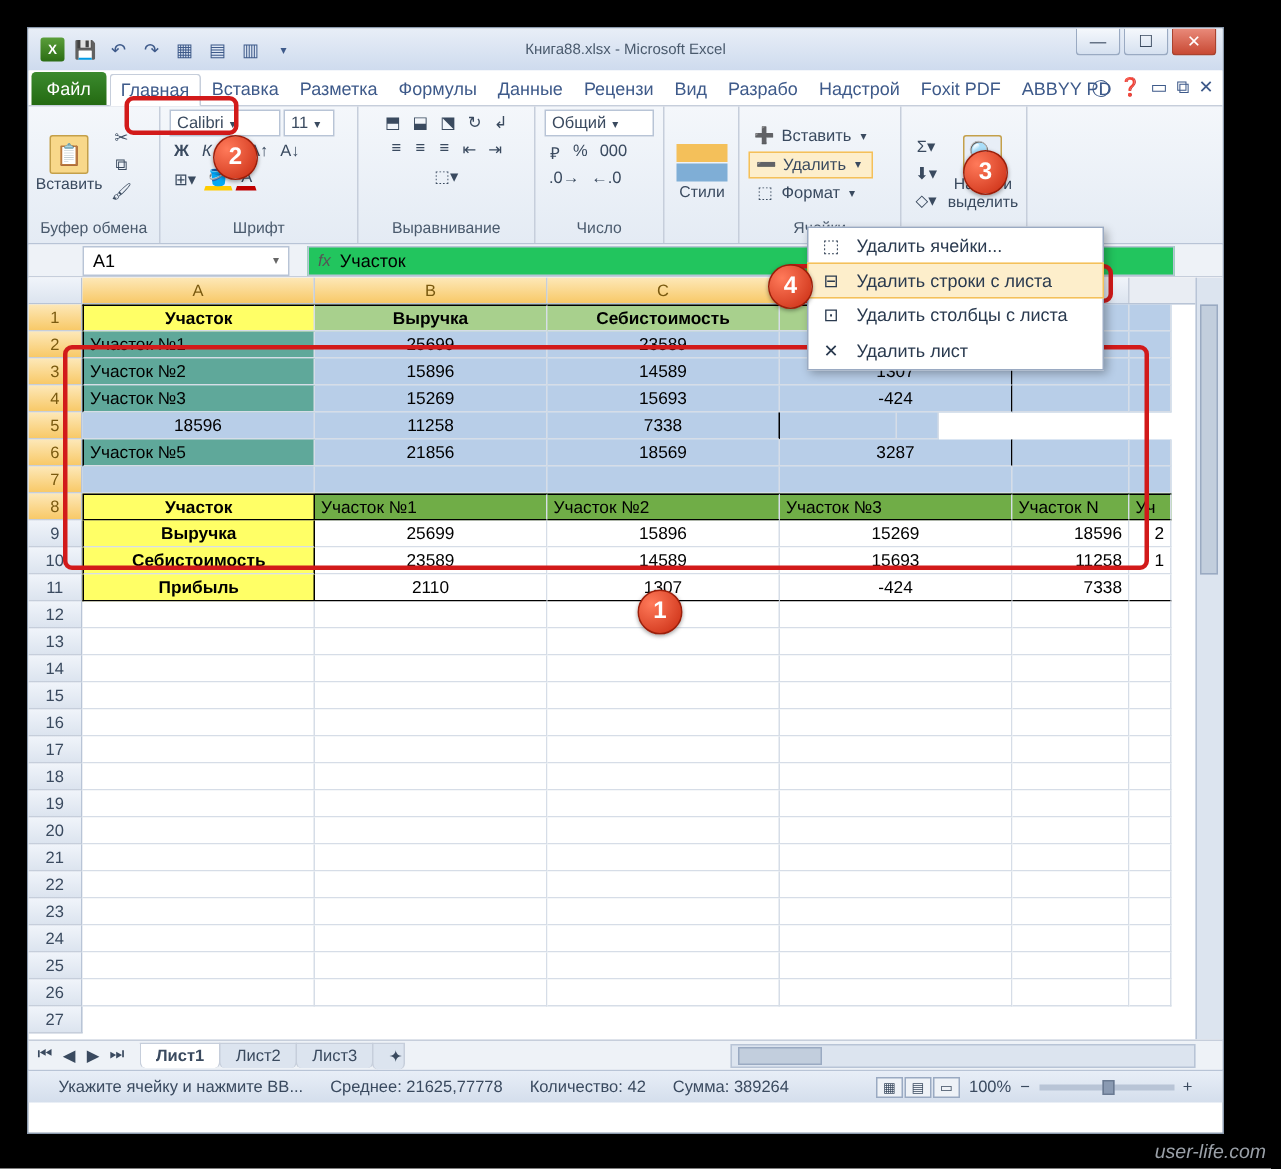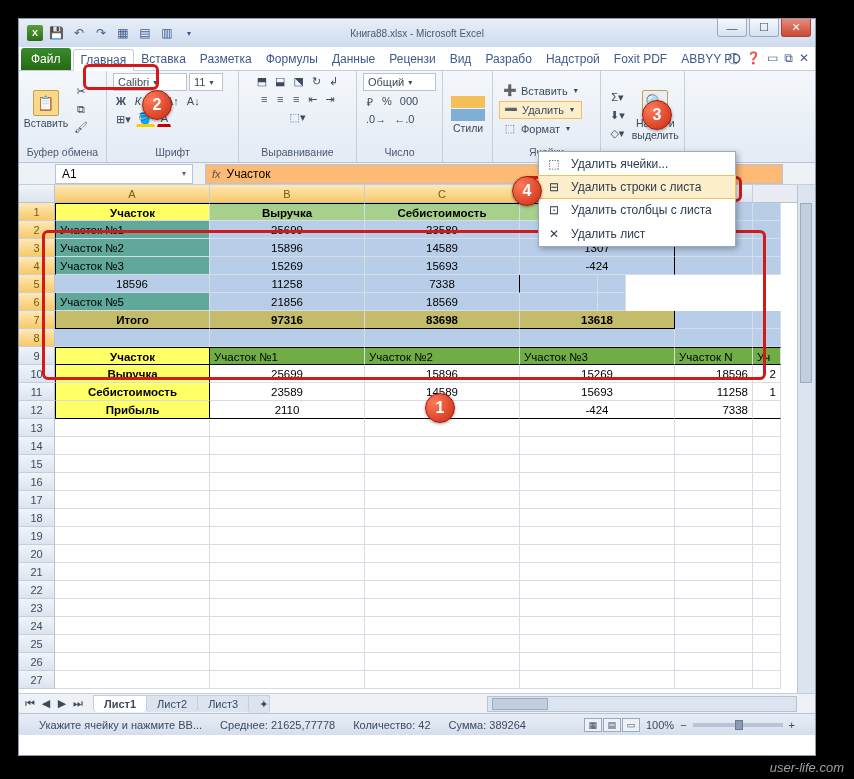--- a/index.html
+++ b/index.html
@@ -32,21 +32,21 @@
   .smallcol { display:flex; flex-direction:column; gap:2px; }
   .smallrow { display:flex; gap:2px; align-items:center; }
   .smbtn { min-width:14px; height:16px; padding:0 2px; display:flex; align-items:center; justify-content:center; border:1px solid transparent; font-size:11px; color:#3a4a5f; cursor:pointer;}
   .combo { height:18px; border:1px solid #b8c4d6; background:#fff; padding:0 4px; font-size:11px; display:flex; align-items:center; gap:4px;}
   .combo .dd { color:#3a4a5f; font-size:8px;}
   
   .fbar { height: 22px; background:#eef2f7; border-bottom:1px solid #c6cedb; display:flex; align-items:center; font-size:12px; }
   .namebox { width:138px; height:20px; border:1px solid #b8c4d6; background:#fff; margin:0 4px 0 36px; padding:0 6px; display:flex; align-items:center; justify-content:space-between;gap:41px;}
   .namebox .dd{font-size:8px;color:#666;}
   .fxbtns { display:flex; gap:2px; padding:0 4px; color:#666; font-size:12px;}
-  .fxarea { flex:1; height:20px; border:1px solid #b8c4d6; background:#fdba74; padding:0 6px; display:flex; align-items:center; margin-right:32px;}
+  .fxarea { flex:1; height:20px; border:1px solid #b8c4d6; background:#22c55e; padding:0 6px; display:flex; align-items:center; margin-right:32px;}
   .fxarea .fx { color:#555; font-style:italic; margin-right:6px; font-size:11px;}
   
   .gridwrap { position:relative; height: 508px; background:#fff; overflow:hidden;}
   .colheads { position:absolute; left:36px; top:0; right:18px; height:18px; display:flex; background:#e9edf3; border-bottom:1px solid #b8c4d6;}
   .ch { border-right:1px solid #c6cedb; text-align:center; font-size:11px; color:#3a4a5f; line-height:18px; background:linear-gradient(#f0f4fa,#dce4ef);}
   .rowheads { position:absolute; left:0; top:18px; width:36px; background:#e9edf3; }
   .rh { height:18px; border-bottom:1px solid #c6cedb; border-right:1px solid #b8c4d6; text-align:center; font-size:11px; color:#3a4a5f; line-height:18px; background:linear-gradient(#f0f4fa,#dce4ef);}
   .rh.sel { background:linear-gradient(#fde8b8,#f8c968); color:#7a5a10;}
   .ch.sel { background:linear-gradient(#fde8b8,#f8c968); color:#7a5a10;}
   .cells { position:absolute; left:36px; top:18px; right:18px; bottom:0; }
@@ -377,32 +377,25 @@
         <div class="cell cw-B sel-blue tc">18596</div>
         <div class="cell cw-C sel-blue tc">11258</div>
         <div class="cell cw-D sel-blue tc bthick-r">7338</div>
         <div class="cell cw-E sel-blue"></div>
           <div class="cell cw-F sel-blue"></div>
       </div>
       <div class="row">
         <div class="cell cw-A teal bthick-l">Участок №5</div>
         <div class="cell cw-B sel-blue tc">21856</div>
         <div class="cell cw-C sel-blue tc">18569</div>
+        <div class="cell cw-D sel-blue tc bthick-r">3287</div>
         <div class="cell cw-E sel-blue"></div>
           <div class="cell cw-F sel-blue"></div>
       </div>
 
-      <div class="row">
-        <div class="cell cw-A olive bthick-l bthick-b">Итого</div>
-        <div class="cell cw-B olive bthick-b">97316</div>
-        <div class="cell cw-C olive bthick-b">83698</div>
-        <div class="cell cw-D olive bthick-b bthick-r">13618</div>
-        <div class="cell cw-E sel-blue"></div>
-          <div class="cell cw-F sel-blue"></div>
-      </div>
 
       <div class="row">
         <div class="cell cw-A sel-blue"></div>
           <div class="cell cw-B sel-blue"></div>
         <div class="cell cw-C sel-blue"></div>
           <div class="cell cw-D sel-blue"></div>
         <div class="cell cw-E sel-blue"></div>
           <div class="cell cw-F sel-blue"></div>
       </div>
 

